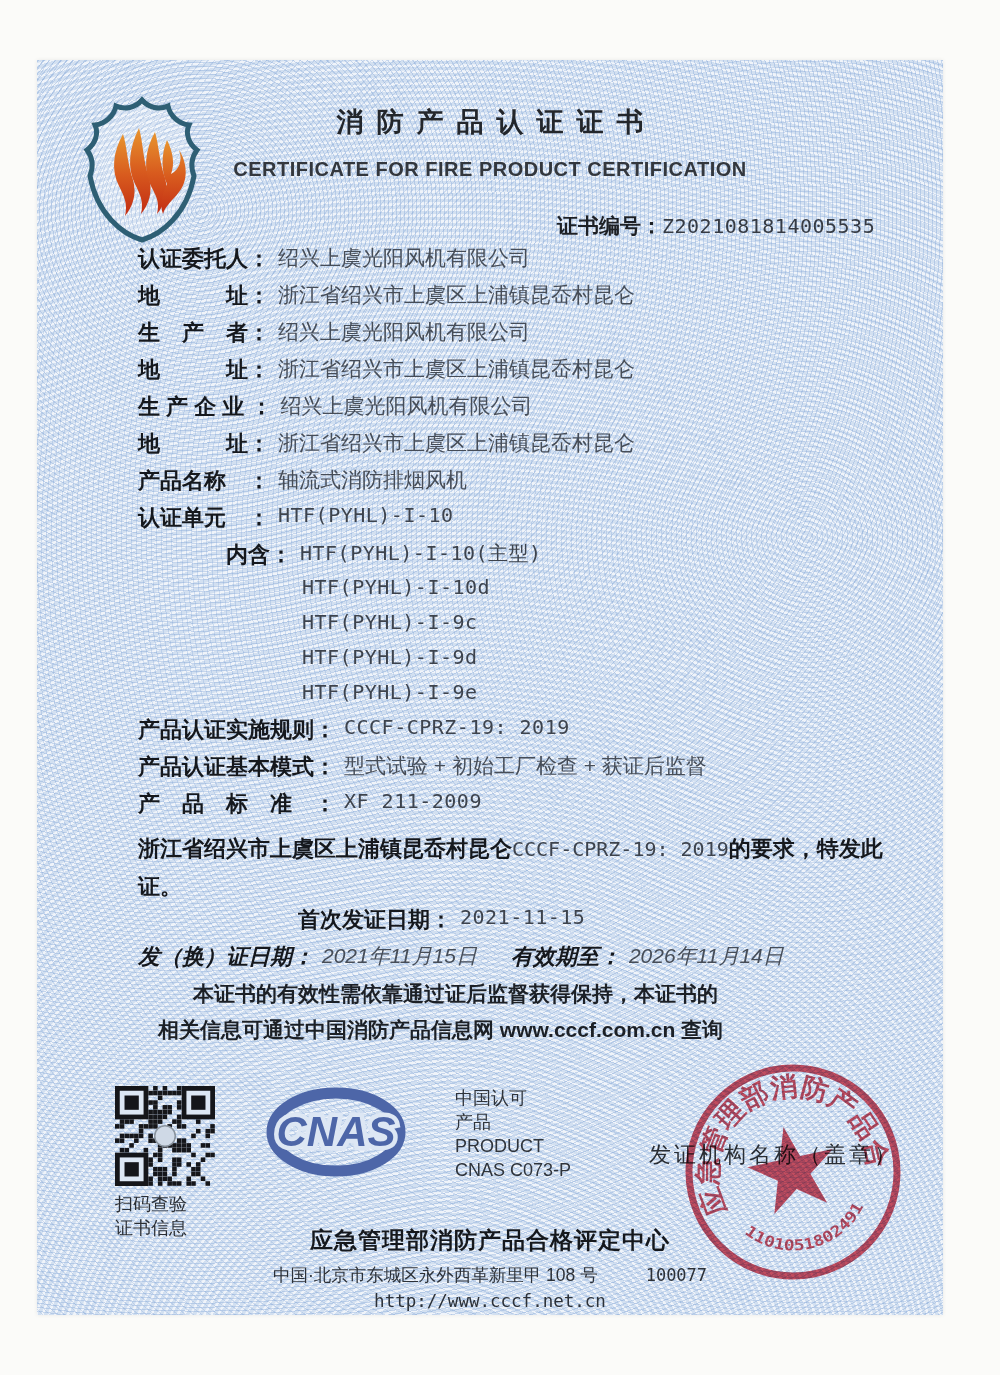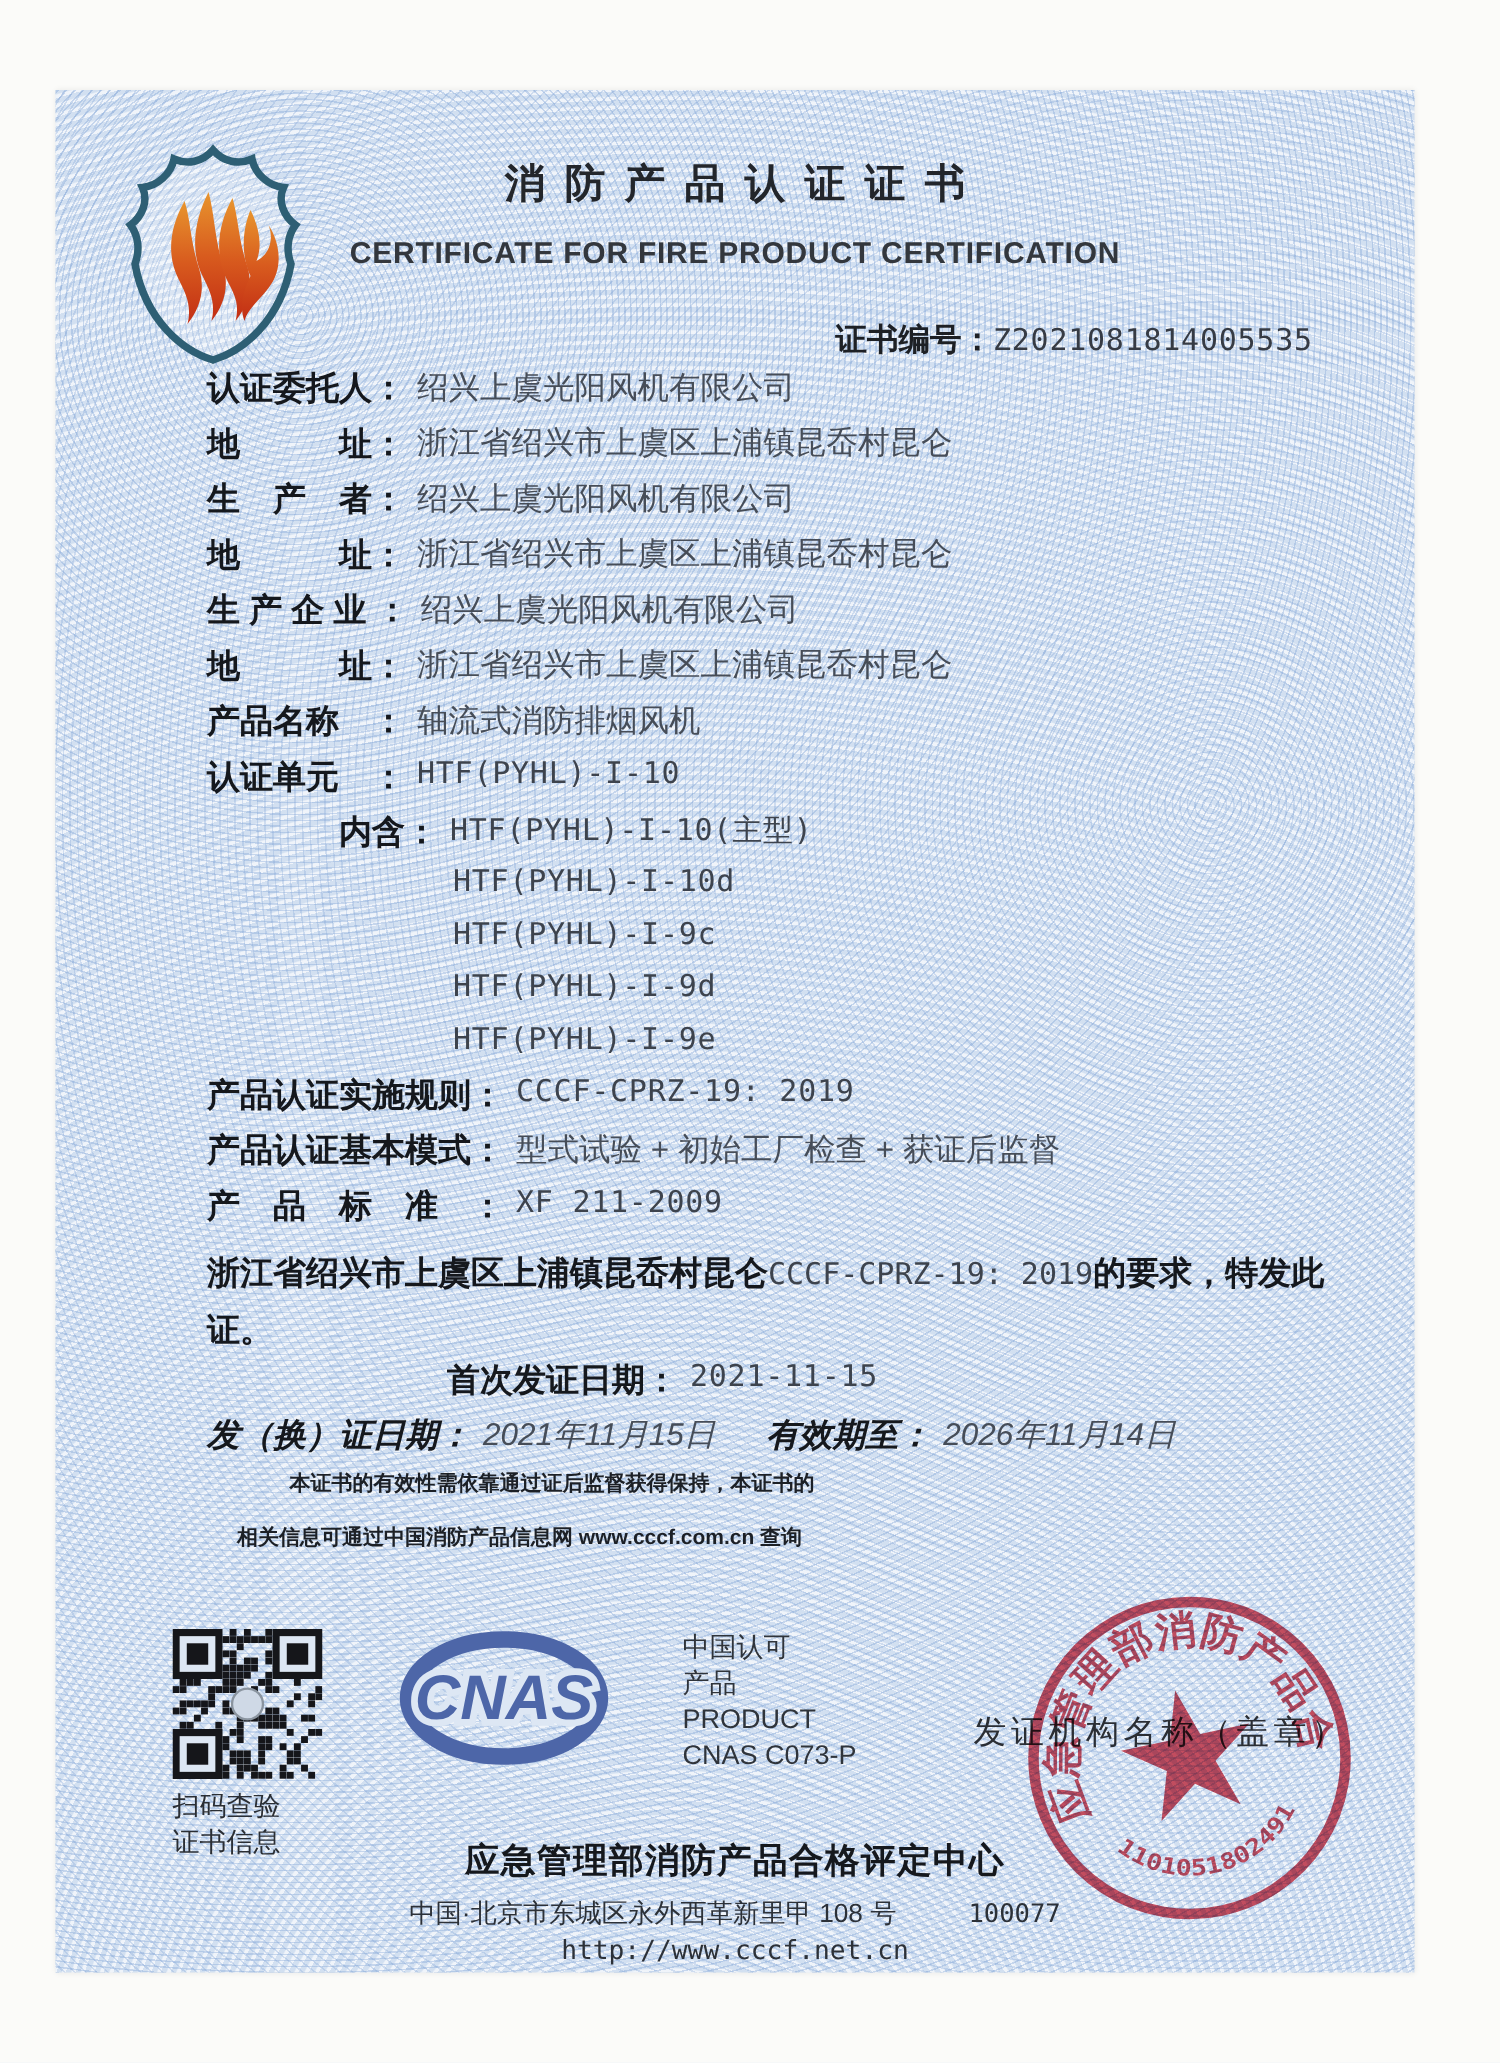--- a/index.html
+++ b/index.html
@@ -46,21 +46,21 @@
   .lbl { font-size:22px; font-weight:700; color:#15181d; }
   .val { font-size:21px; color:#464d58; margin-left:8px; }
   .val-code { font-family:"DejaVu Sans Mono", monospace; font-size:20px; color:#3d434d; letter-spacing:0.5px; }
   .indent-contains { padding-left:88px; }
   .model-only { padding-left:156px; }
   .statement { margin-top:4px; width:770px; font-size:22px; line-height:37px; color:#15181d; font-weight:700; }
   .statement .code { font-family:"DejaVu Sans Mono", monospace; font-weight:400; font-size:20px; color:#3d434d; }
   .row-first { padding-left:160px; }
   .row-issue { height:38px;font-style:italic; }
   .gap { display:inline-block; width:34px; }
-  .note { height:36px; font-size:14px; font-weight:600; color:#1c2026; white-space:nowrap; }
+  .note { height:36px; font-size:21px; font-weight:600; color:#1c2026; white-space:nowrap; }
   .note1 { padding-left:55px; }
   .note2 { padding-left:20px; }
   .qr { position:absolute; left:78px; top:1026px; width:100px; height:100px; }
   .qr-caption { position:absolute; left:78px; top:1132px; width:110px; font-size:18px; color:#2a2e34; line-height:24px; }
   .cnas-logo { position:absolute; left:224px; top:1022px; width:150px; height:100px; }
   .cnas-info { position:absolute; left:418px; top:1026px; font-size:18px; color:#2f343b; line-height:24px; }
   .overlay-label {
     position:absolute; left:612px; top:1080px; width:320px;
     font-size:22px; color:#2a2e34; letter-spacing:3px;
     font-family:"Liberation Serif", serif;

